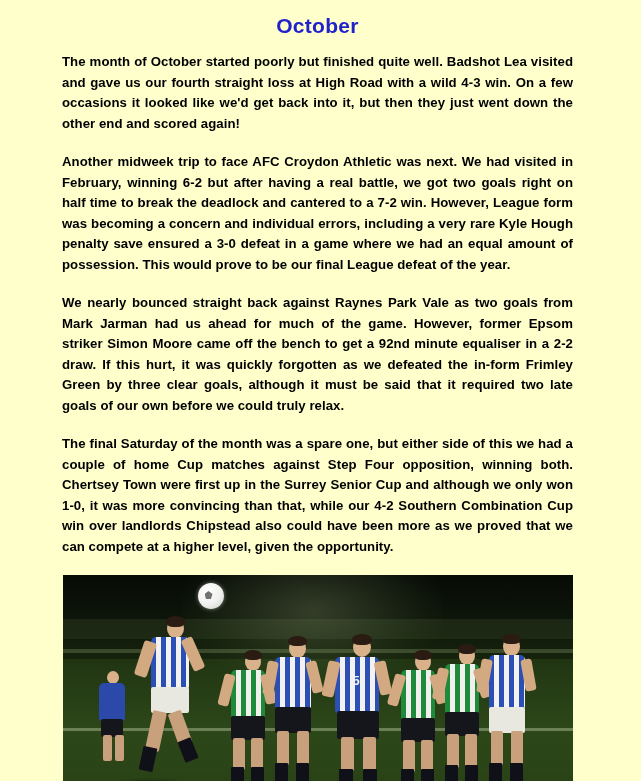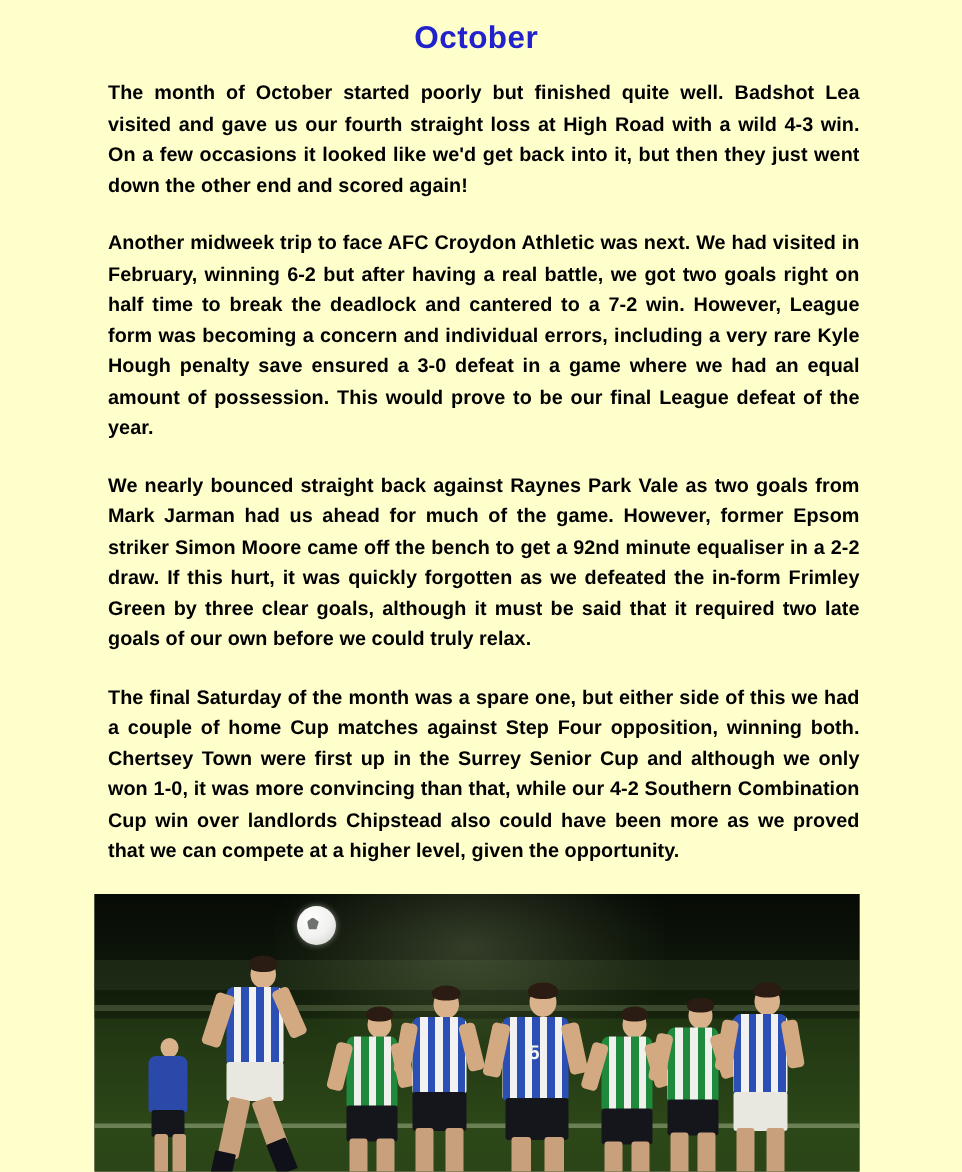--- a/index.html
+++ b/index.html
@@ -28,21 +28,21 @@
     font-size: 21px;
     letter-spacing: 0.3px;
     margin: 4px 0 14px 0;
   }
   .body-text p {
     color: #000000;
     font-weight: bold;
     font-size: 13.2px;
     line-height: 20.5px;
     text-align: justify;
-    margin: 0 0 18px 10px;
+    margin: 0 0 18px 0;
     letter-spacing: 0.05px;
   }
   .photo-wrap {
     margin: 4px 0 0 0;
     display: flex;
     justify-content: center;
   }
   .photo {
     width: 510px;
     height: 247px;

